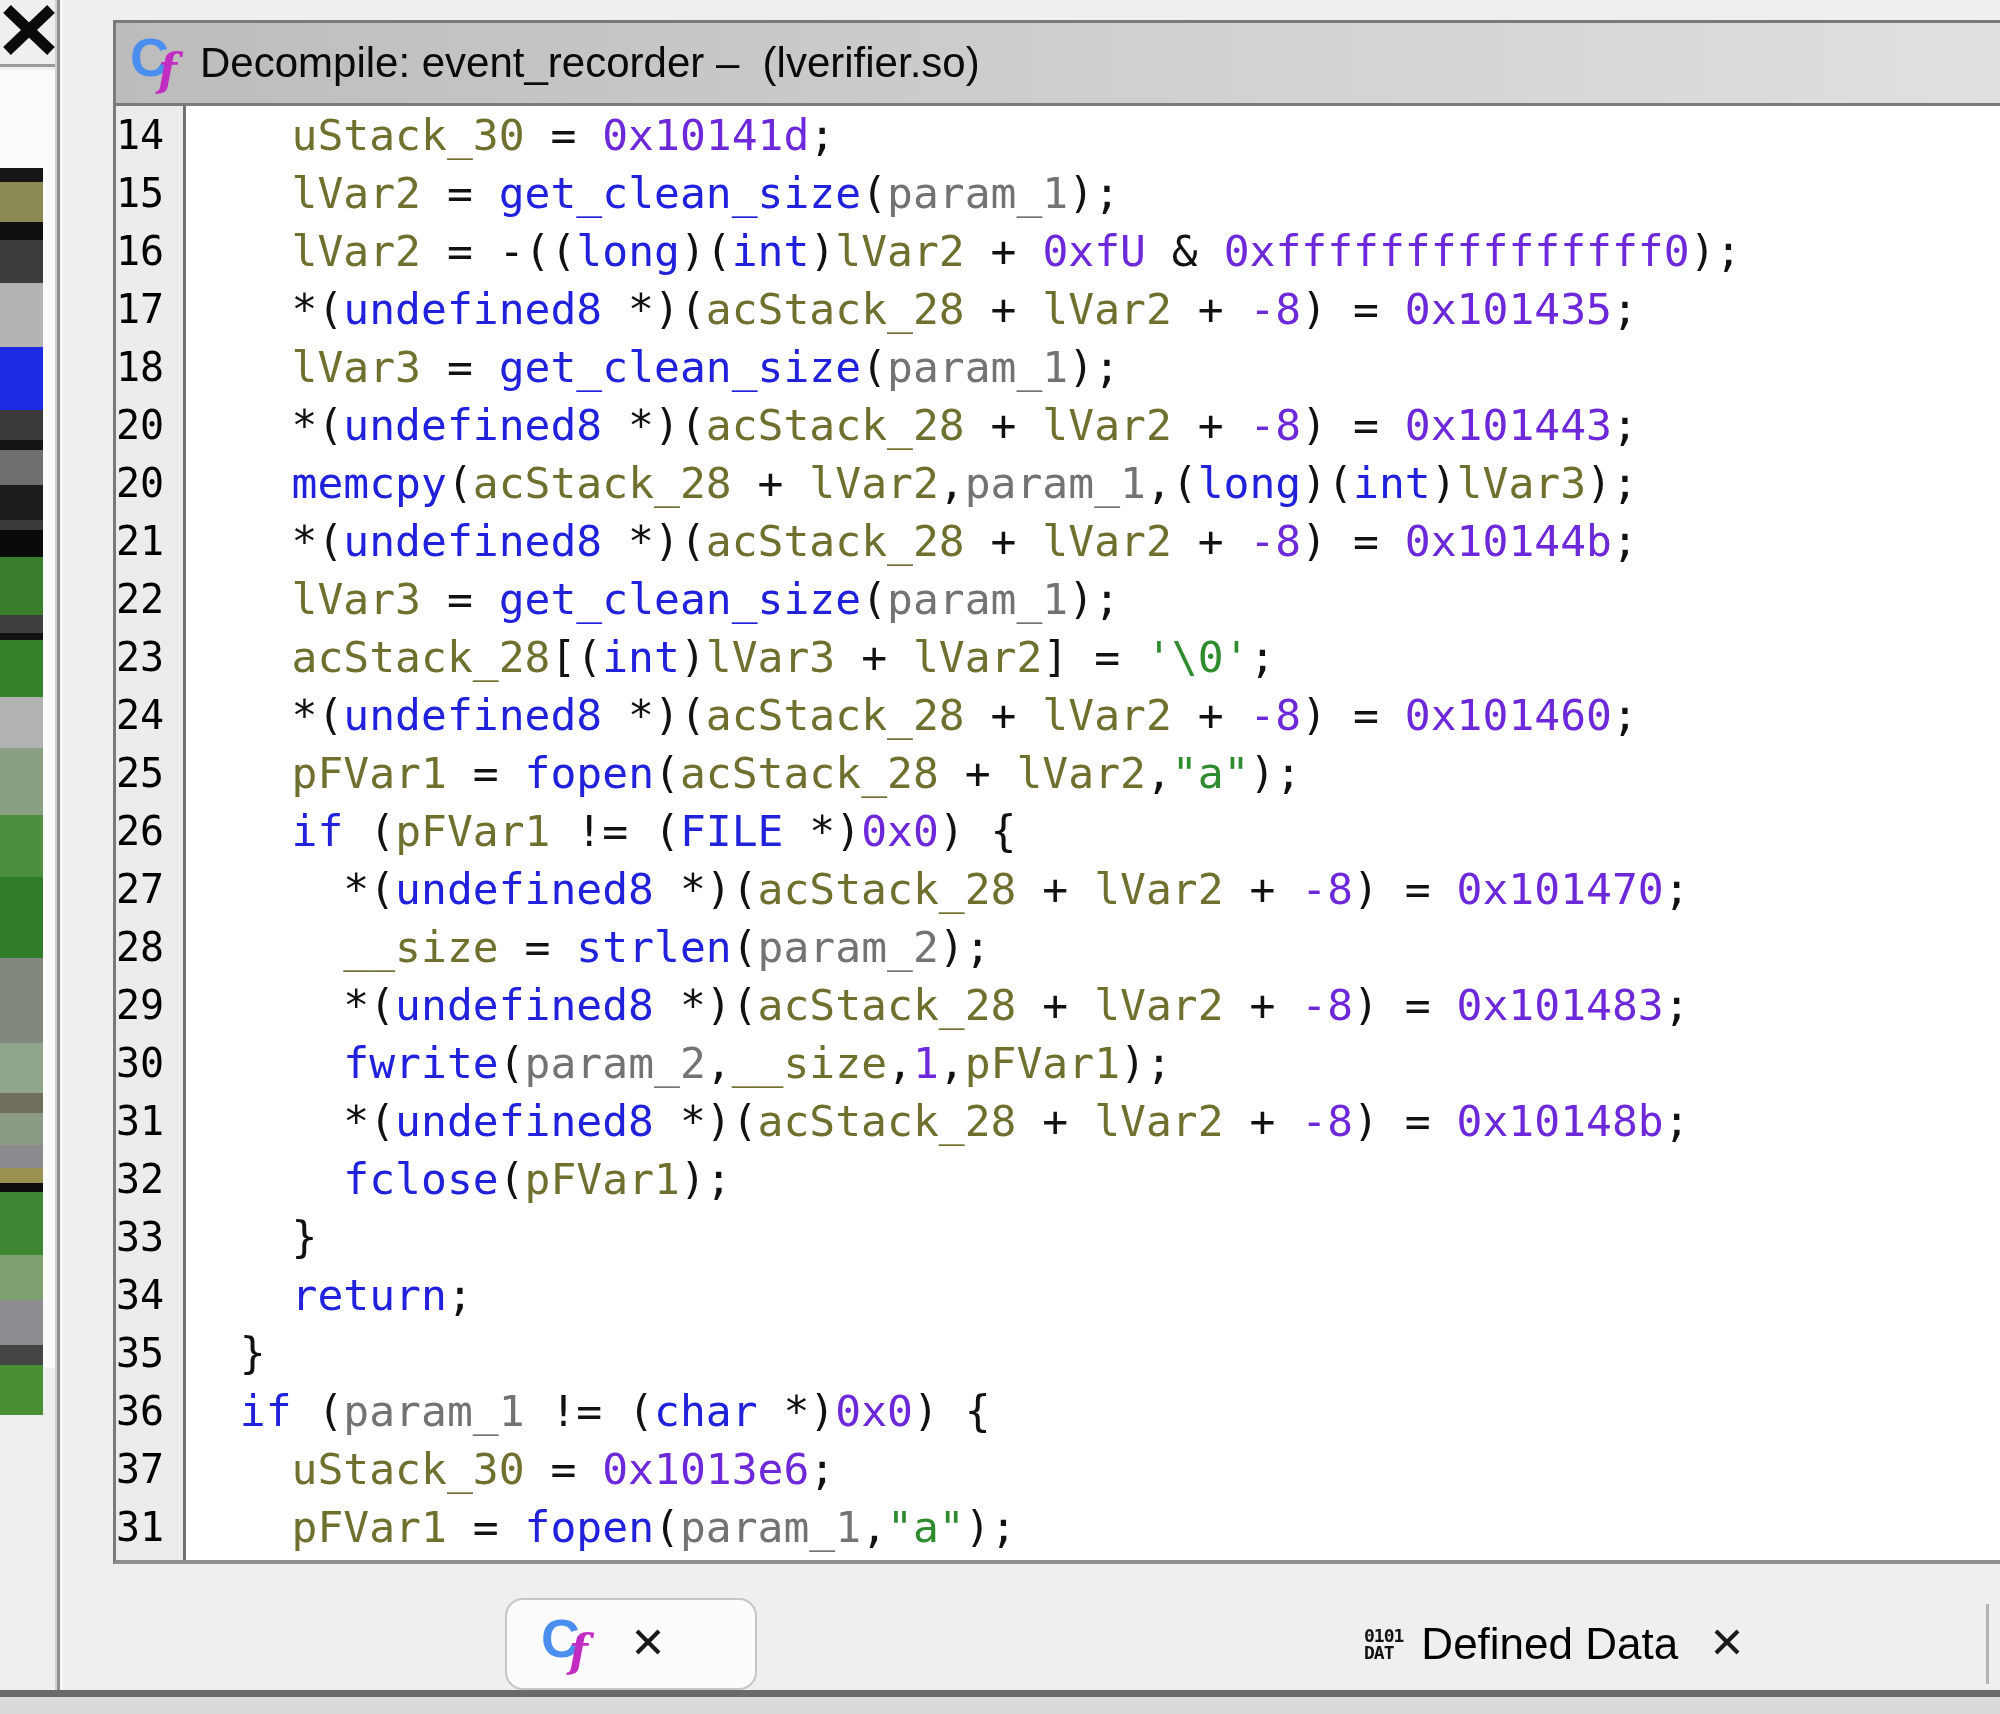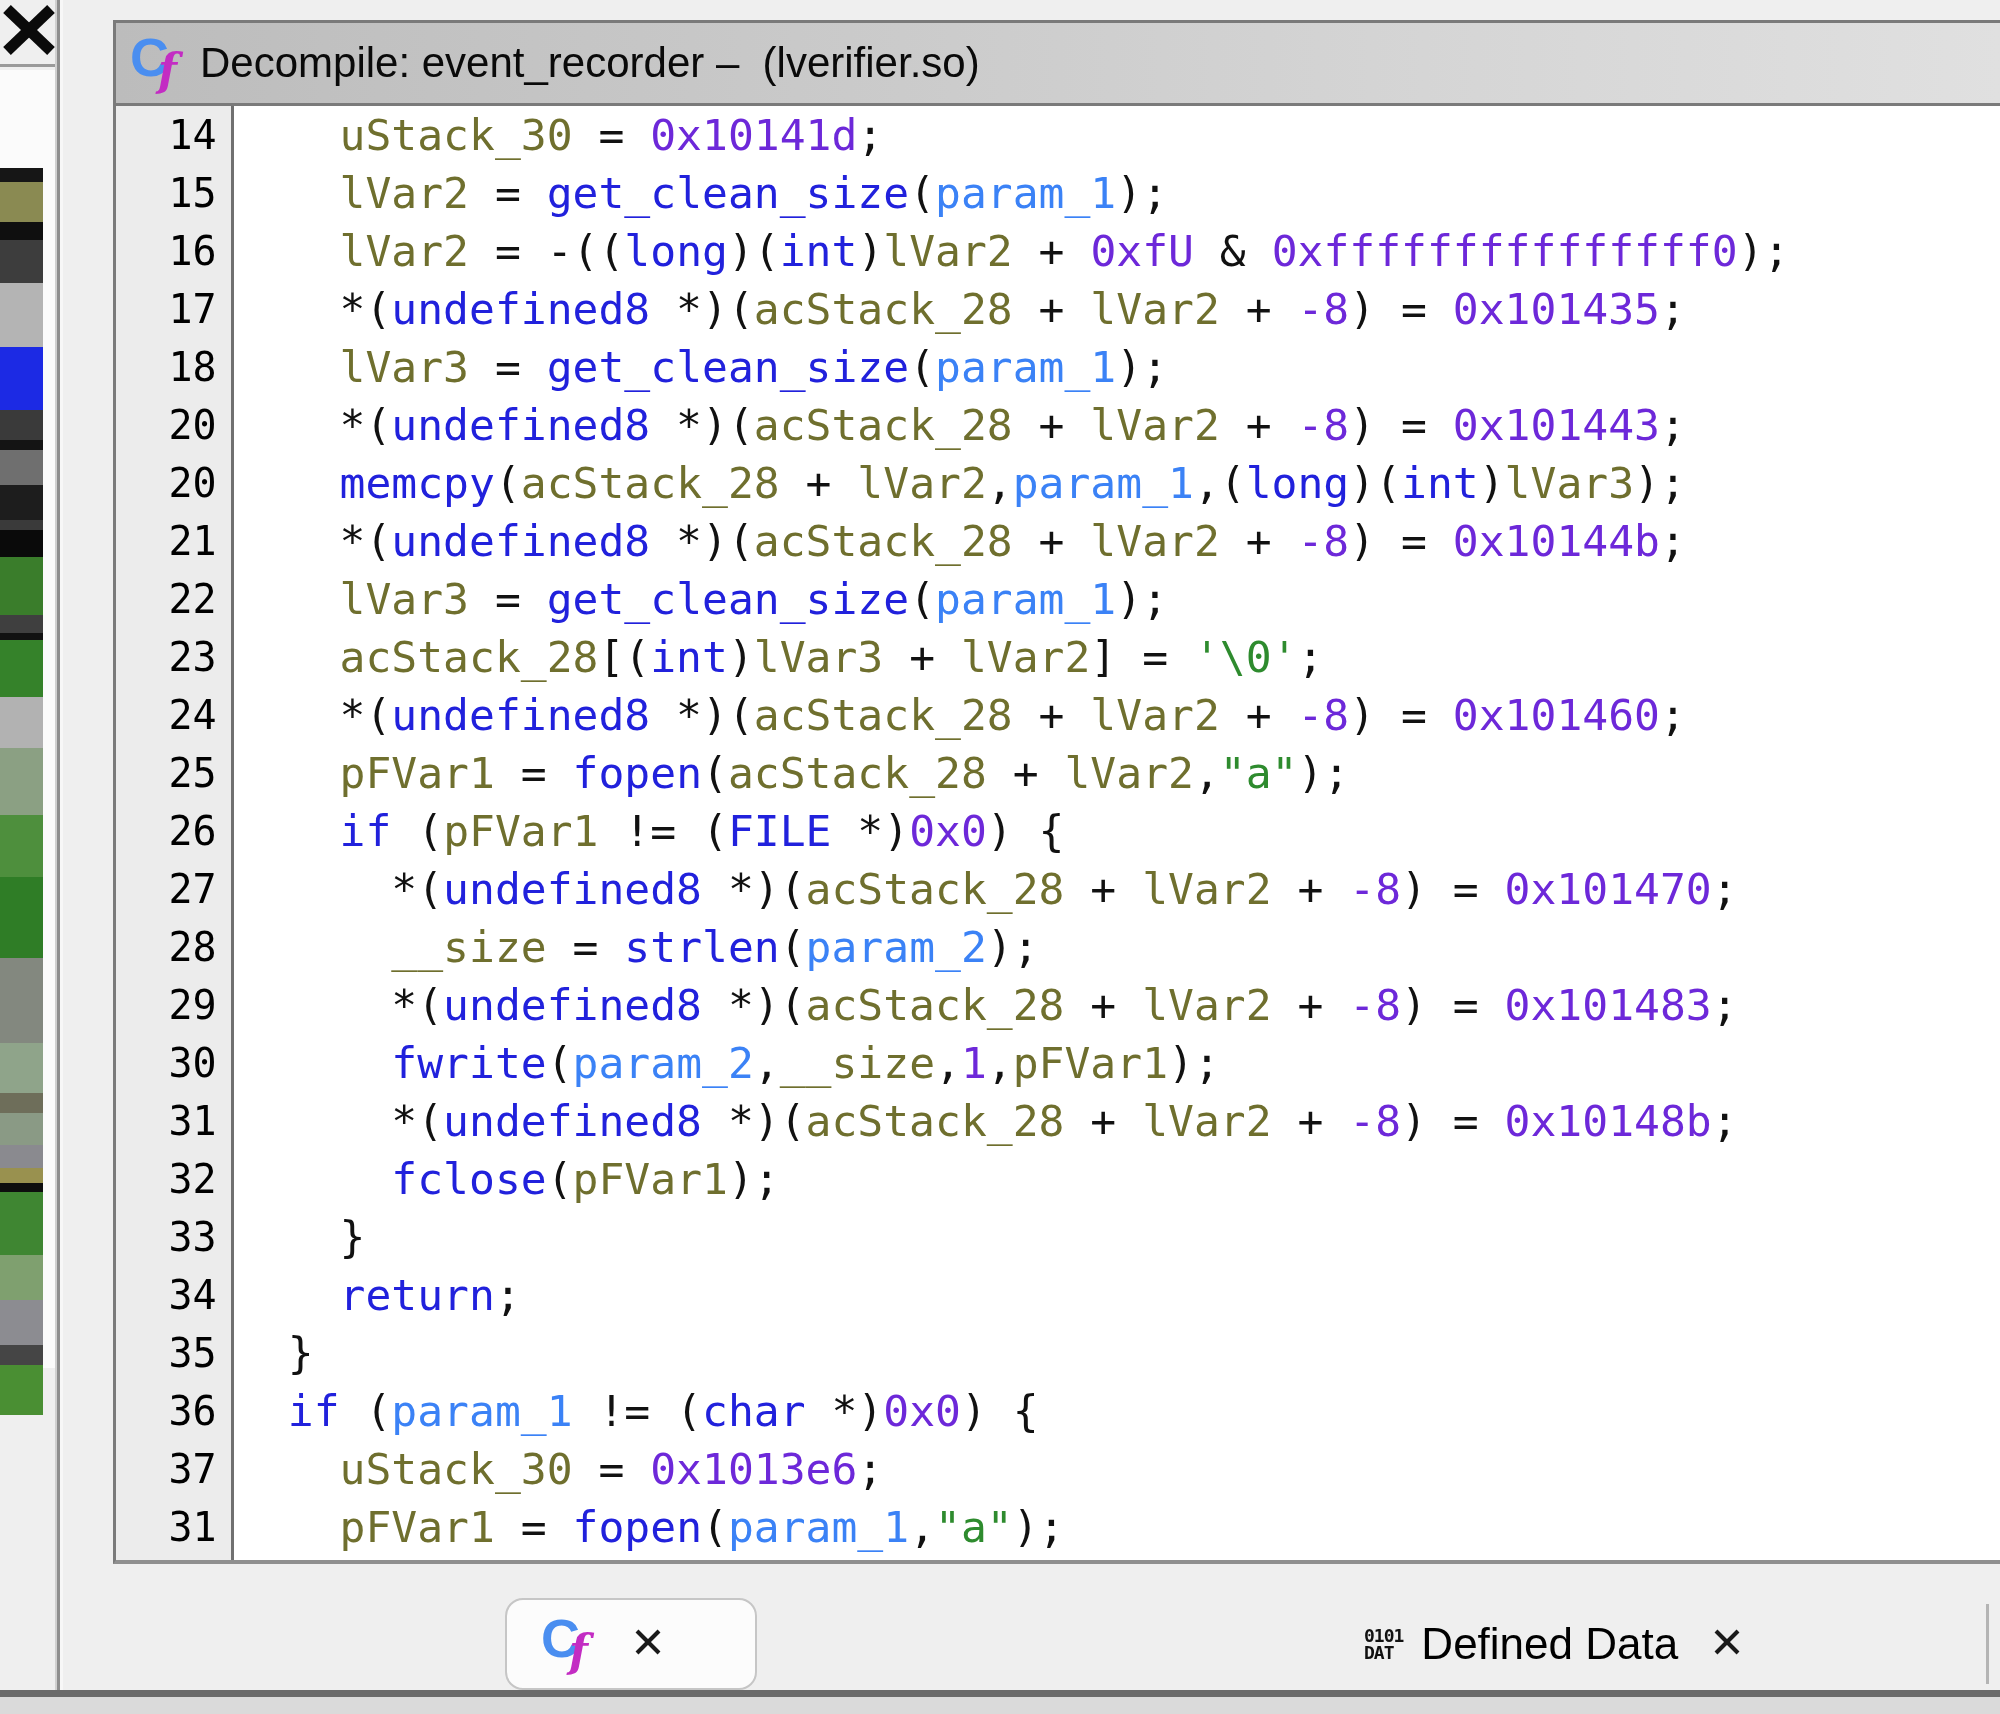--- a/index.html
+++ b/index.html
@@ -24,35 +24,35 @@
             background:linear-gradient(to right,#bcbcbc,#e0e0e0);
             border:3px solid #7a7a7a;border-right:none;
             display:flex;align-items:center;gap:12px;padding-left:14px;}
   .titlebar .title{font-size:42px;color:#0a0a0a;white-space:pre;}
 
   .panel-body{position:absolute;left:113px;top:106px;width:1887px;height:1458px;box-sizing:border-box;
               border-left:3px solid #7a7a7a;border-bottom:4px solid #8f8f8f;
               background:#ffffff;display:flex;overflow:hidden;}
   .gutter{flex:none;width:57px;background:#ececec;border-right:3px solid #707070;
           font-family:"DejaVu Sans Mono",monospace;font-size:40px;line-height:58px;
-          color:#000;text-align:center;padding-right:10px;overflow:hidden;padding-left:48px;}
+          color:#000;text-align:left;padding-right:10px;overflow:hidden;}
   .gnum{height:58px;}
   .code{flex:1;font-family:"DejaVu Sans Mono",monospace;font-size:43px;line-height:58px;
         white-space:pre;overflow:hidden;padding-left:2px;}
   .cline{height:58px;}
 
   
   .tk-p{color:#111111;}
   .tk-v{color:#6f6f2e;}
   .tk-f{color:#2121dc;}
   .tk-t{color:#2121dc;}
   .tk-k{color:#2121dc;}
   .tk-c{color:#6d28d9;}
   .tk-s{color:#2e8b2e;}
-  .tk-m{color:#3b82f6;}
+  .tk-m{color:#737373;}
 
   
   .cf{position:relative;width:58px;height:66px;flex:none;}
   .cf .cC{position:absolute;left:0;top:-4px;font-family:"Liberation Sans",sans-serif;
           font-weight:bold;font-size:54px;color:#4a8ef0;}
   .cf .cF{position:absolute;left:28px;top:14px;font-family:"DejaVu Serif",serif;
           font-style:italic;font-weight:bold;font-size:44px;color:#c32cc3;}
 
   
   .dd{display:flex;flex-direction:column;align-items:flex-start;flex:none;

